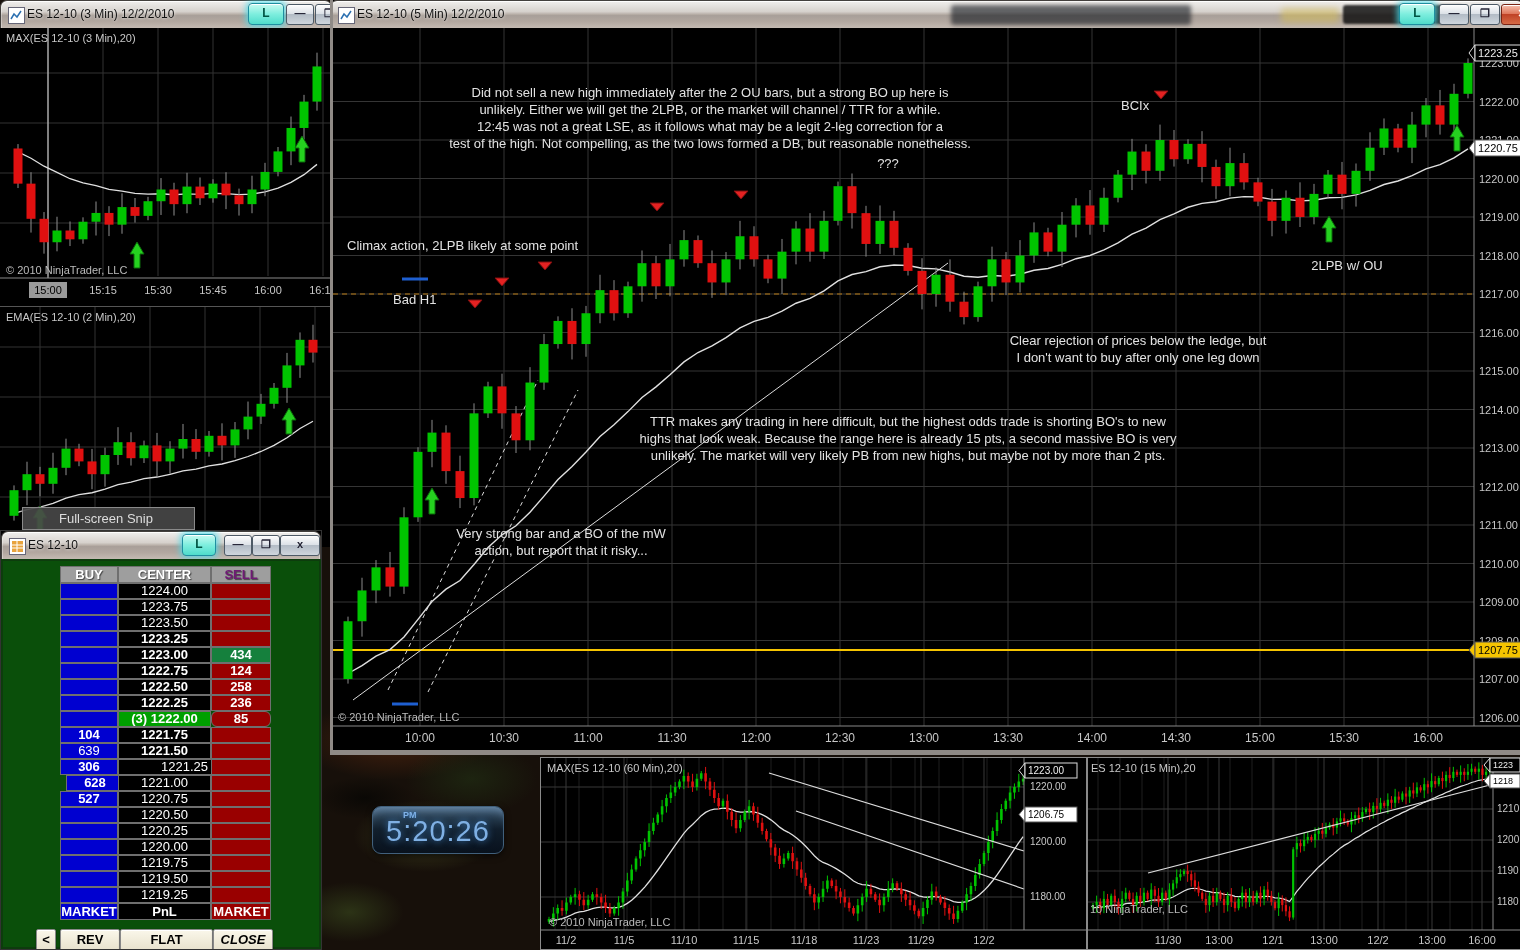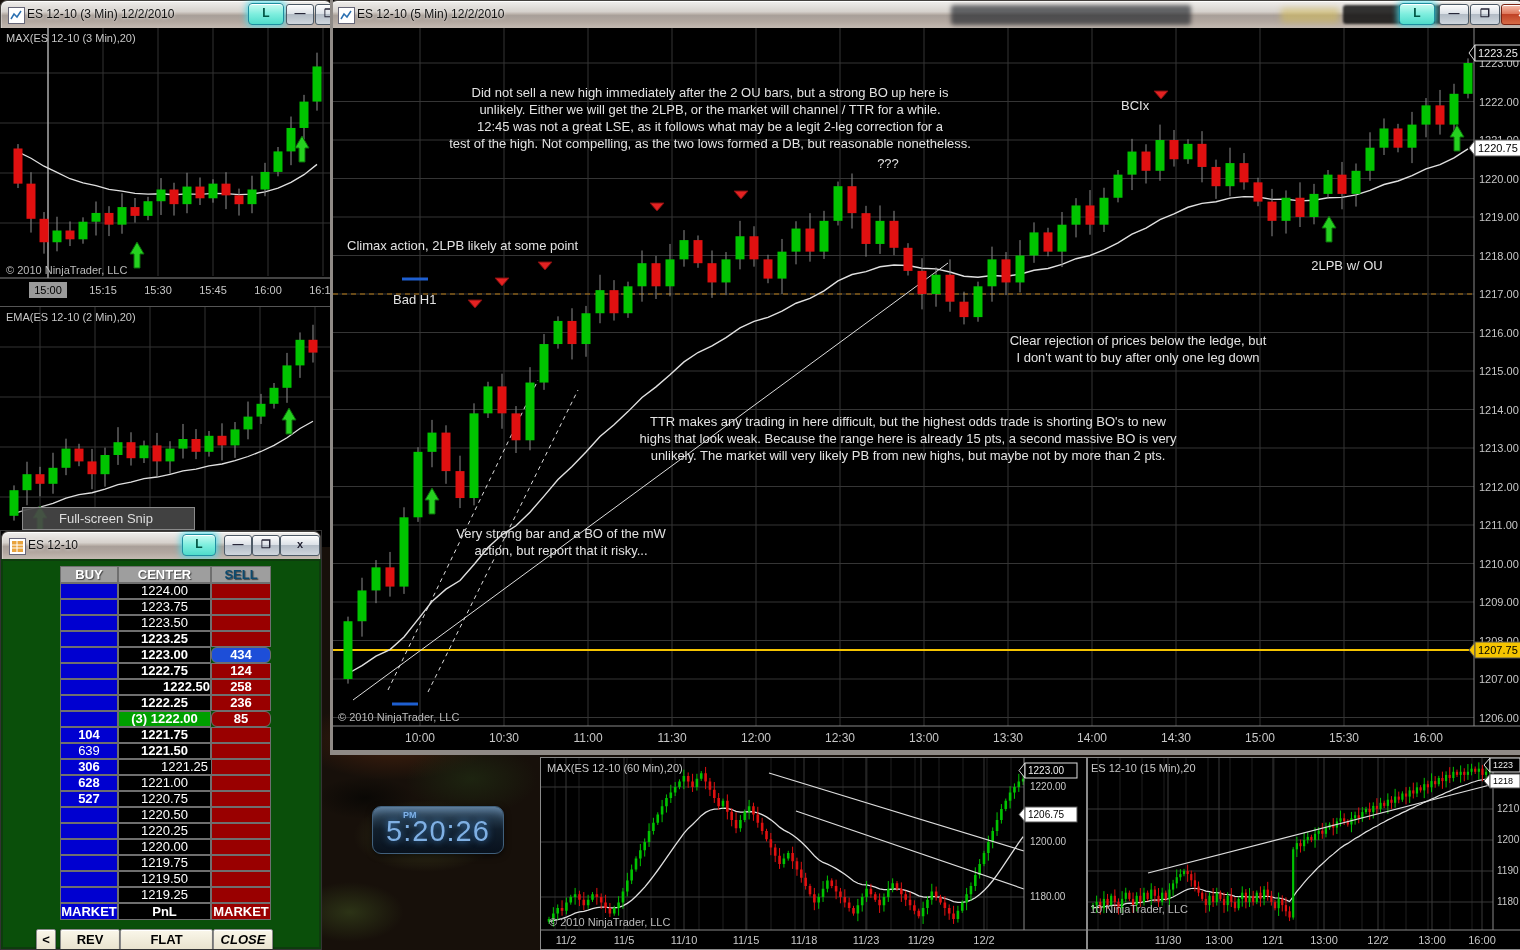--- a/index.html
+++ b/index.html
@@ -1089,58 +1089,58 @@
       </span>
       <span class="titletext">ES 12-10</span>
       <div class="lbtn" style="left:180px;width:32px;">L</div>
       <div class="tbtn" style="left:222px;width:26px;">—</div>
       <div class="tbtn" style="left:250px;width:26px;">❐</div>
       <div class="tbtn" style="left:278px;width:38px;">x</div>
     </div>
     <div id="dom-body" style="position:absolute;left:0;top:28px;right:0;bottom:0;background:#0a4f0a;border:2px solid #0d3c0d;">
         <div class="domcell" style="left: 57px; top: 5px; width: 56px; height: 15px; line-height: 15px; background: rgb(158, 158, 158); font-weight: bold; color: rgb(255, 255, 255); text-shadow: rgb(68, 68, 68) 1px 1px 1px;">BUY</div>
         <div class="domcell" style="left: 115px; top: 5px; width: 91px; height: 15px; line-height: 15px; background: rgb(158, 158, 158); font-weight: bold; color: rgb(255, 255, 255); text-shadow: rgb(68, 68, 68) 1px 1px 1px;">CENTER</div>
-        <div class="domcell" style="left: 208px; top: 5px; width: 58px; height: 15px; line-height: 15px; background: rgb(158, 158, 158); font-weight: bold; color: #0c4a6e; text-shadow: rgb(68, 68, 68) 1px 1px 1px;">SELL</div>
+        <div class="domcell" style="left: 208px; top: 5px; width: 58px; height: 15px; line-height: 15px; background: rgb(158, 158, 158); font-weight: bold; color: #701a75; text-shadow: rgb(68, 68, 68) 1px 1px 1px;">SELL</div>
         <div class="domcell" style="left: 57px; top: 22px; width: 56px; height: 14px; line-height: 14px; background: rgb(0, 0, 208); font-weight: bold;"></div>
         <div class="domcell" style="left: 115px; top: 22px; width: 91px; height: 14px; line-height: 14px; background: rgb(0, 0, 0);">1224.00</div>
         <div class="domcell" style="left: 208px; top: 22px; width: 58px; height: 14px; line-height: 14px; background: rgb(153, 0, 0); font-weight: bold;"></div>
         <div class="domcell" style="left: 57px; top: 38px; width: 56px; height: 14px; line-height: 14px; background: rgb(0, 0, 208); font-weight: bold;"></div>
         <div class="domcell" style="left: 115px; top: 38px; width: 91px; height: 14px; line-height: 14px; background: rgb(0, 0, 0);">1223.75</div>
         <div class="domcell" style="left: 208px; top: 38px; width: 58px; height: 14px; line-height: 14px; background: rgb(153, 0, 0); font-weight: bold;"></div>
         <div class="domcell" style="left: 57px; top: 54px; width: 56px; height: 14px; line-height: 14px; background: rgb(0, 0, 208); font-weight: bold;"></div>
         <div class="domcell" style="left: 115px; top: 54px; width: 91px; height: 14px; line-height: 14px; background: rgb(0, 0, 0);">1223.50</div>
         <div class="domcell" style="left: 208px; top: 54px; width: 58px; height: 14px; line-height: 14px; background: rgb(153, 0, 0); font-weight: bold;"></div>
         <div class="domcell" style="left: 57px; top: 70px; width: 56px; height: 14px; line-height: 14px; background: rgb(0, 0, 208); font-weight: bold;"></div>
         <div class="domcell" style="left: 115px; top: 70px; width: 91px; height: 14px; line-height: 14px; background: rgb(0, 0, 0); font-weight: bold;">1223.25</div>
         <div class="domcell" style="left: 208px; top: 70px; width: 58px; height: 14px; line-height: 14px; background: rgb(153, 0, 0); font-weight: bold;"></div>
         <div class="domcell" style="left: 57px; top: 86px; width: 56px; height: 14px; line-height: 14px; background: rgb(0, 0, 208); font-weight: bold;"></div>
         <div class="domcell" style="left: 115px; top: 86px; width: 91px; height: 14px; line-height: 14px; background: rgb(0, 0, 0); font-weight: bold;">1223.00</div>
-        <div class="domcell" style="left: 208px; top: 86px; width: 58px; height: 14px; line-height: 14px; background: #1d4ed8; font-weight: bold; border-radius: 6px;">434</div>
+        <div class="domcell" style="left: 208px; top: 86px; width: 58px; height: 14px; line-height: 14px; background: #15803d; font-weight: bold;">434</div>
         <div class="domcell" style="left: 57px; top: 102px; width: 56px; height: 14px; line-height: 14px; background: rgb(0, 0, 208); font-weight: bold;"></div>
         <div class="domcell" style="left: 115px; top: 102px; width: 91px; height: 14px; line-height: 14px; background: rgb(0, 0, 0); font-weight: bold;">1222.75</div>
         <div class="domcell" style="left: 208px; top: 102px; width: 58px; height: 14px; line-height: 14px; background: rgb(153, 0, 0); font-weight: bold;">124</div>
         <div class="domcell" style="left: 57px; top: 118px; width: 56px; height: 14px; line-height: 14px; background: rgb(0, 0, 208); font-weight: bold;"></div>
-        <div class="domcell" style="left: 115px; top: 118px; width: 91px; height: 14px; line-height: 14px; background: rgb(0, 0, 0); font-weight: bold; text-align: right;">1222.50</div>
+        <div class="domcell" style="left: 115px; top: 118px; width: 91px; height: 14px; line-height: 14px; background: rgb(0, 0, 0); font-weight: bold;">1222.50</div>
         <div class="domcell" style="left: 208px; top: 118px; width: 58px; height: 14px; line-height: 14px; background: rgb(153, 0, 0); font-weight: bold;">258</div>
         <div class="domcell" style="left: 57px; top: 134px; width: 56px; height: 14px; line-height: 14px; background: rgb(0, 0, 208); font-weight: bold;"></div>
         <div class="domcell" style="left: 115px; top: 134px; width: 91px; height: 14px; line-height: 14px; background: rgb(0, 0, 0); font-weight: bold;">1222.25</div>
         <div class="domcell" style="left: 208px; top: 134px; width: 58px; height: 14px; line-height: 14px; background: rgb(153, 0, 0); font-weight: bold;">236</div>
         <div class="domcell" style="left: 57px; top: 150px; width: 56px; height: 14px; line-height: 14px; background: rgb(0, 0, 208); font-weight: bold;"></div>
         <div class="domcell" style="left: 115px; top: 150px; width: 91px; height: 14px; line-height: 14px; background: rgb(0, 160, 0); font-weight: bold;">(3) 1222.00</div>
         <div class="domcell" style="left: 208px; top: 150px; width: 58px; height: 14px; line-height: 14px; background: rgb(153, 0, 0); font-weight: bold; border-radius: 6px;">85</div>
         <div class="domcell" style="left: 57px; top: 166px; width: 56px; height: 14px; line-height: 14px; background: rgb(0, 0, 208); font-weight: bold;">104</div>
         <div class="domcell" style="left: 115px; top: 166px; width: 91px; height: 14px; line-height: 14px; background: rgb(0, 0, 0); font-weight: bold;">1221.75</div>
         <div class="domcell" style="left: 208px; top: 166px; width: 58px; height: 14px; line-height: 14px; background: rgb(153, 0, 0); font-weight: bold;"></div>
         <div class="domcell" style="left: 57px; top: 182px; width: 56px; height: 14px; line-height: 14px; background: rgb(0, 0, 208); font-weight: normal;">639</div>
         <div class="domcell" style="left: 115px; top: 182px; width: 91px; height: 14px; line-height: 14px; background: rgb(0, 0, 0); font-weight: bold;">1221.50</div>
         <div class="domcell" style="left: 208px; top: 182px; width: 58px; height: 14px; line-height: 14px; background: rgb(153, 0, 0); font-weight: bold;"></div>
         <div class="domcell" style="left: 57px; top: 198px; width: 56px; height: 14px; line-height: 14px; background: rgb(0, 0, 208); font-weight: bold;">306</div>
         <div class="domcell" style="left: 115px; top: 198px; width: 91px; height: 14px; line-height: 14px; background: rgb(0, 0, 0); padding-left: 20px;">1221.25</div>
         <div class="domcell" style="left: 208px; top: 198px; width: 58px; height: 14px; line-height: 14px; background: rgb(153, 0, 0); font-weight: bold;"></div>
-        <div class="domcell" style="left: 57px; top: 214px; width: 56px; height: 14px; line-height: 14px; background: rgb(0, 0, 208); font-weight: bold;">628</div>
+        <div class="domcell" style="left: 63px; top: 214px; width: 56px; height: 14px; line-height: 14px; background: rgb(0, 0, 208); font-weight: bold;">628</div>
         <div class="domcell" style="left: 115px; top: 214px; width: 91px; height: 14px; line-height: 14px; background: rgb(0, 0, 0);">1221.00</div>
         <div class="domcell" style="left: 208px; top: 214px; width: 58px; height: 14px; line-height: 14px; background: rgb(153, 0, 0); font-weight: bold;"></div>
         <div class="domcell" style="left: 57px; top: 230px; width: 56px; height: 14px; line-height: 14px; background: rgb(0, 0, 208); font-weight: bold;">527</div>
         <div class="domcell" style="left: 115px; top: 230px; width: 91px; height: 14px; line-height: 14px; background: rgb(0, 0, 0);">1220.75</div>
         <div class="domcell" style="left: 208px; top: 230px; width: 58px; height: 14px; line-height: 14px; background: rgb(153, 0, 0); font-weight: bold;"></div>
         <div class="domcell" style="left: 57px; top: 246px; width: 56px; height: 14px; line-height: 14px; background: rgb(0, 0, 208); font-weight: bold;"></div>
         <div class="domcell" style="left: 115px; top: 246px; width: 91px; height: 14px; line-height: 14px; background: rgb(0, 0, 0);">1220.50</div>
         <div class="domcell" style="left: 208px; top: 246px; width: 58px; height: 14px; line-height: 14px; background: rgb(153, 0, 0); font-weight: bold;"></div>
         <div class="domcell" style="left: 57px; top: 262px; width: 56px; height: 14px; line-height: 14px; background: rgb(0, 0, 208); font-weight: bold;"></div>
         <div class="domcell" style="left: 115px; top: 262px; width: 91px; height: 14px; line-height: 14px; background: rgb(0, 0, 0);">1220.25</div>

